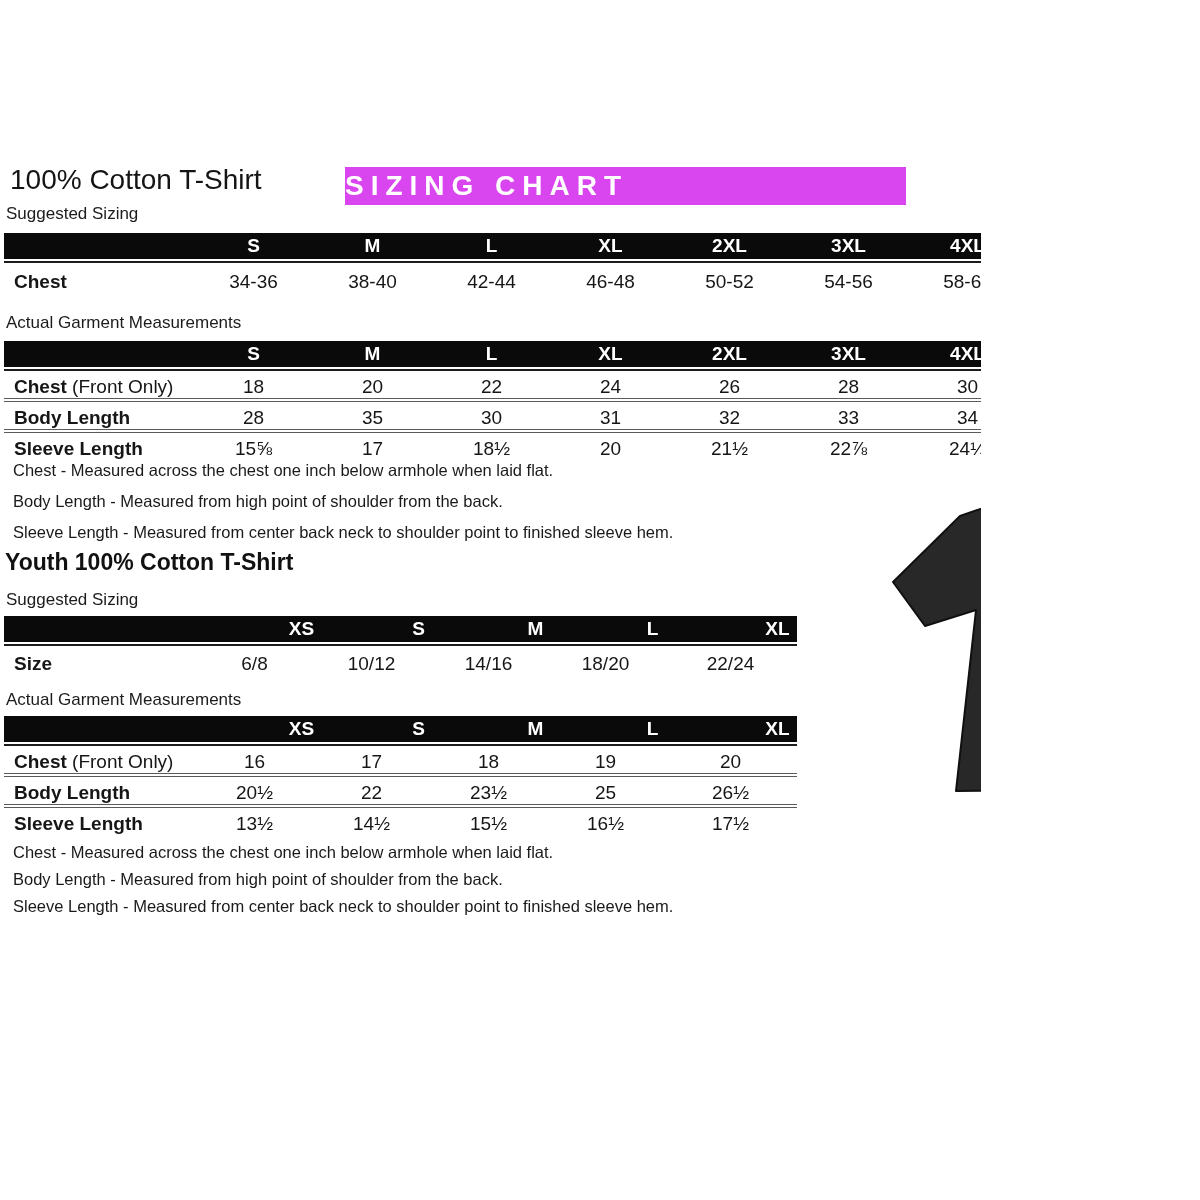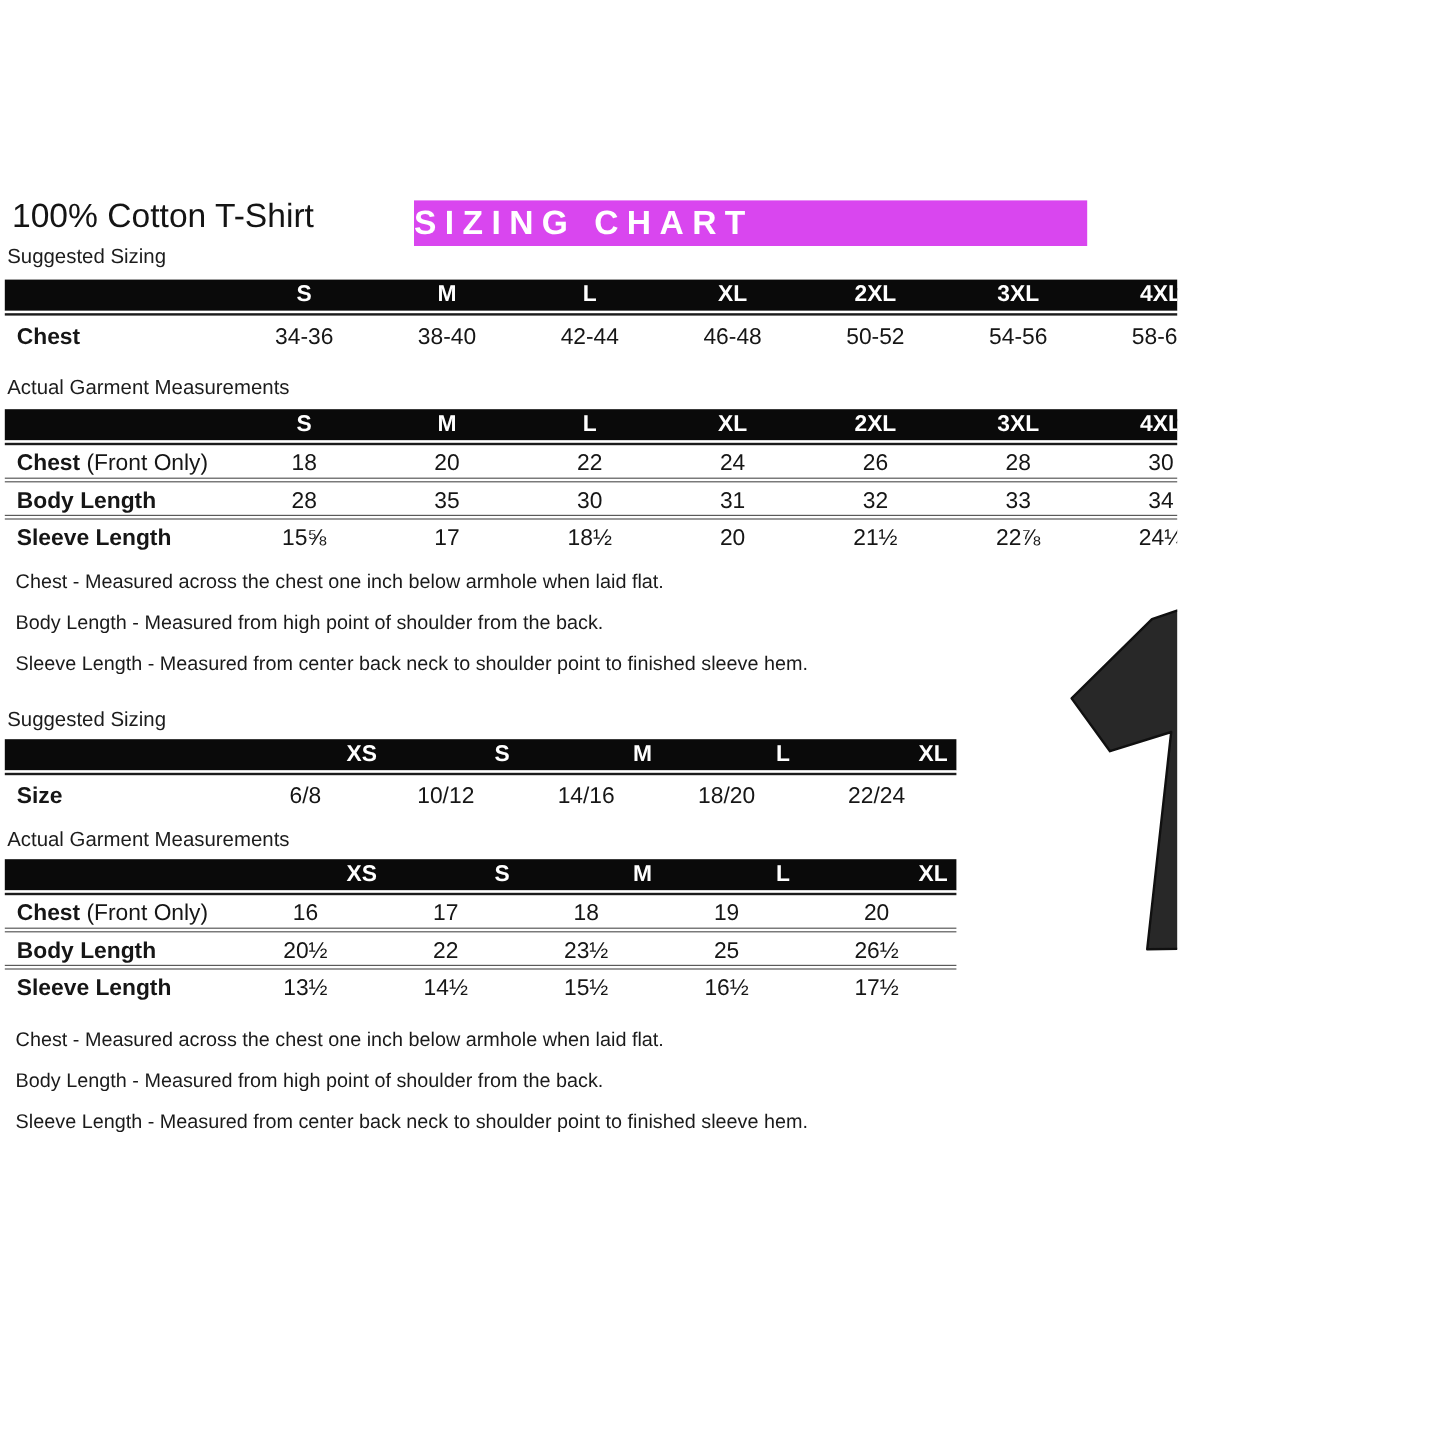--- a/index.html
+++ b/index.html
@@ -24,21 +24,21 @@
   .cell{text-align:center;flex:0 0 auto;}
   .lblcell{text-align:left;padding-left:10px;box-sizing:border-box;flex:0 0 auto;}
   .lblcell b{font-weight:bold;}
   .lblcell .plain{font-weight:normal;}
   .a-h{height:26px;} .a-r{height:30px;} .a-r2{height:27px;}
   .y-h{height:26px;padding-left:47px;} .y-r{height:29px;} .y-r2{height:27px;}
   .ac0{width:190px;} .ac{width:119px;} .acl{width:149px;}
   .yc0{width:192px;} .yc{width:117px;} .ycl{width:133px;}
   
   .notes{position:absolute;font-size:16.5px;color:#1a1a1a;}
-  .notes .note{margin-bottom:12px;white-space:nowrap;margin-top:15px;}
+  .notes .note{margin-bottom:12px;white-space:nowrap;}
   .notes.tight .note{margin-bottom:8px;}
   
   .tshirt{position:absolute;left:890px;top:483px;width:303px;height:318px;}
 </style>
 </head>
 <body>
 
 <div class="page">
 
   <div class="adult-title">100% Cotton T-Shirt</div>
@@ -125,20 +125,21 @@
       <div class="cell acl">25⅓</div>
     </div>
   </div>
 
   <div class="notes" style="left:13px;top:461px;">
     <div class="note">Chest - Measured across the chest one inch below armhole when laid flat.</div>
     <div class="note">Body Length - Measured from high point of shoulder from the back.</div>
     <div class="note">Sleeve Length - Measured from center back neck to shoulder point to finished sleeve hem.</div>
   </div>
 
+  <div class="youth-title">Youth 100% Cotton T-Shirt</div>
 
   <div class="section-label" style="left:6px;top:590px;width:787px;">Suggested Sizing</div>
   <div class="tbl" style="left:4px;top:616px;width:793px;">
     <div class="thead y-h">
       <div class="lblcell yc0"></div>
       <div class="cell yc">XS</div>
       <div class="cell yc">S</div>
       <div class="cell yc">M</div>
       <div class="cell yc">L</div>
       <div class="cell ycl">XL</div>

